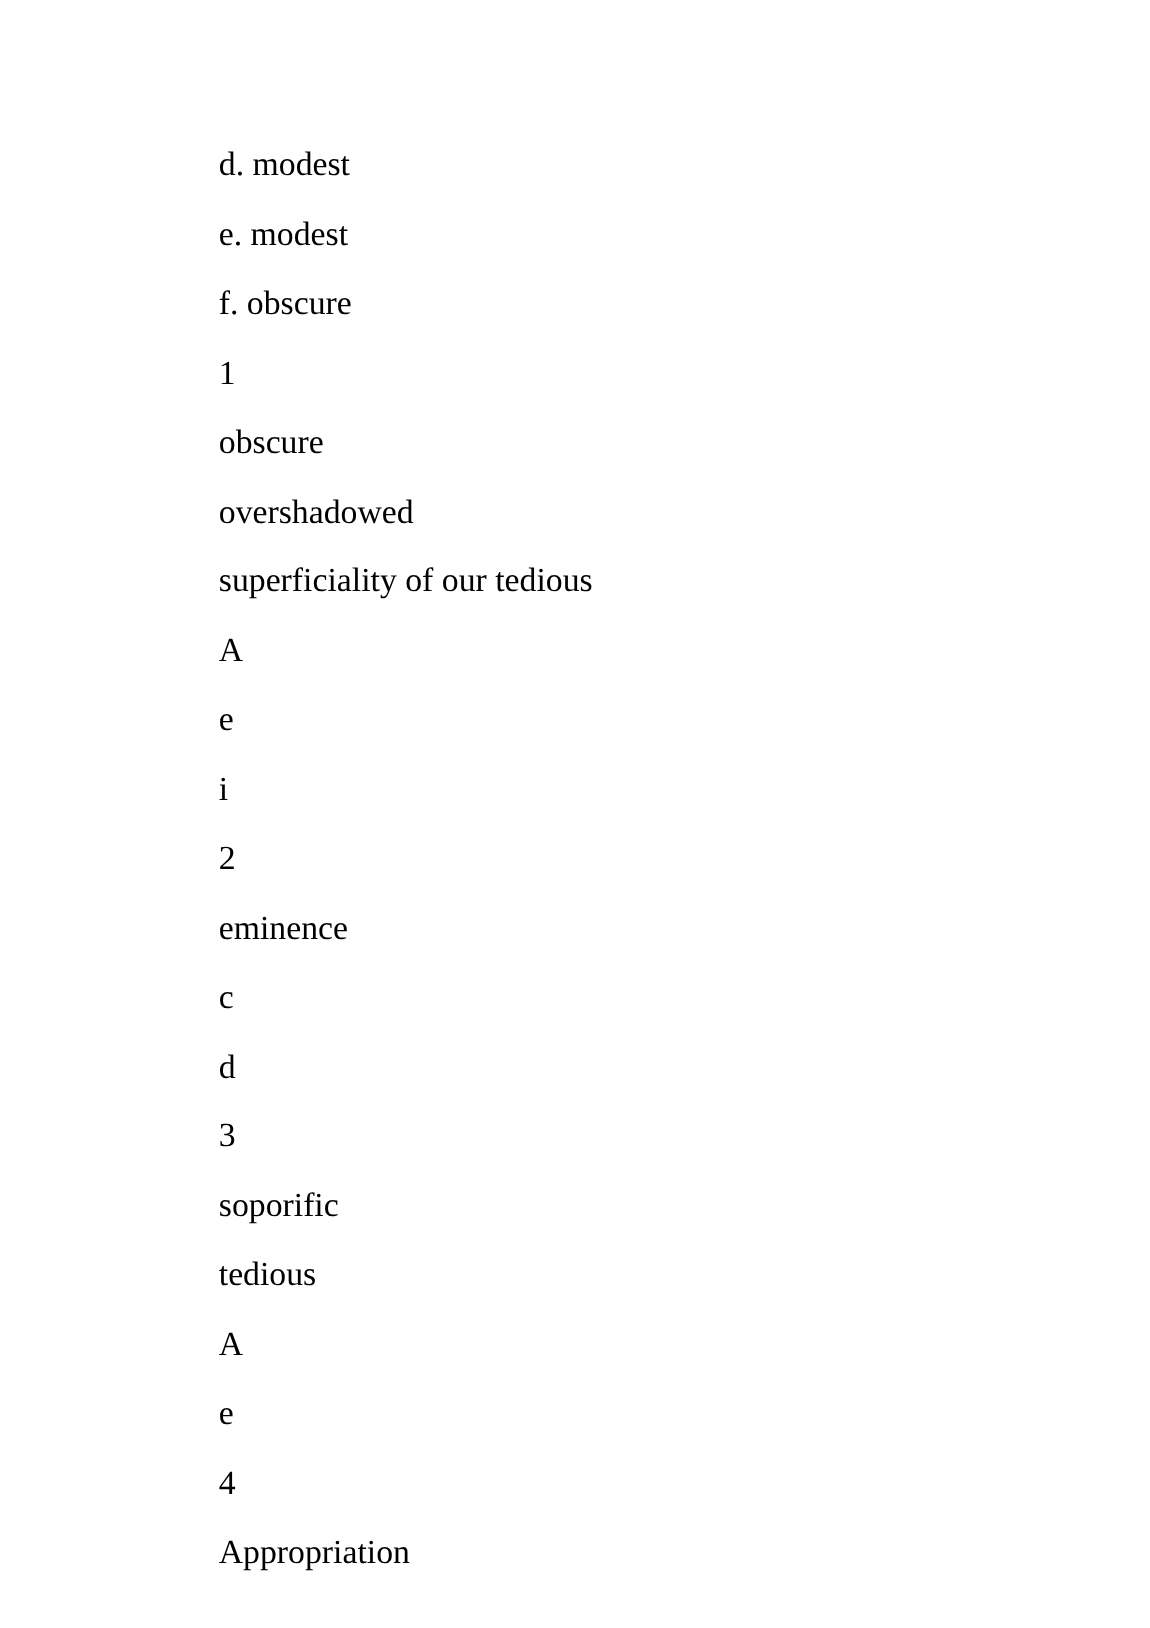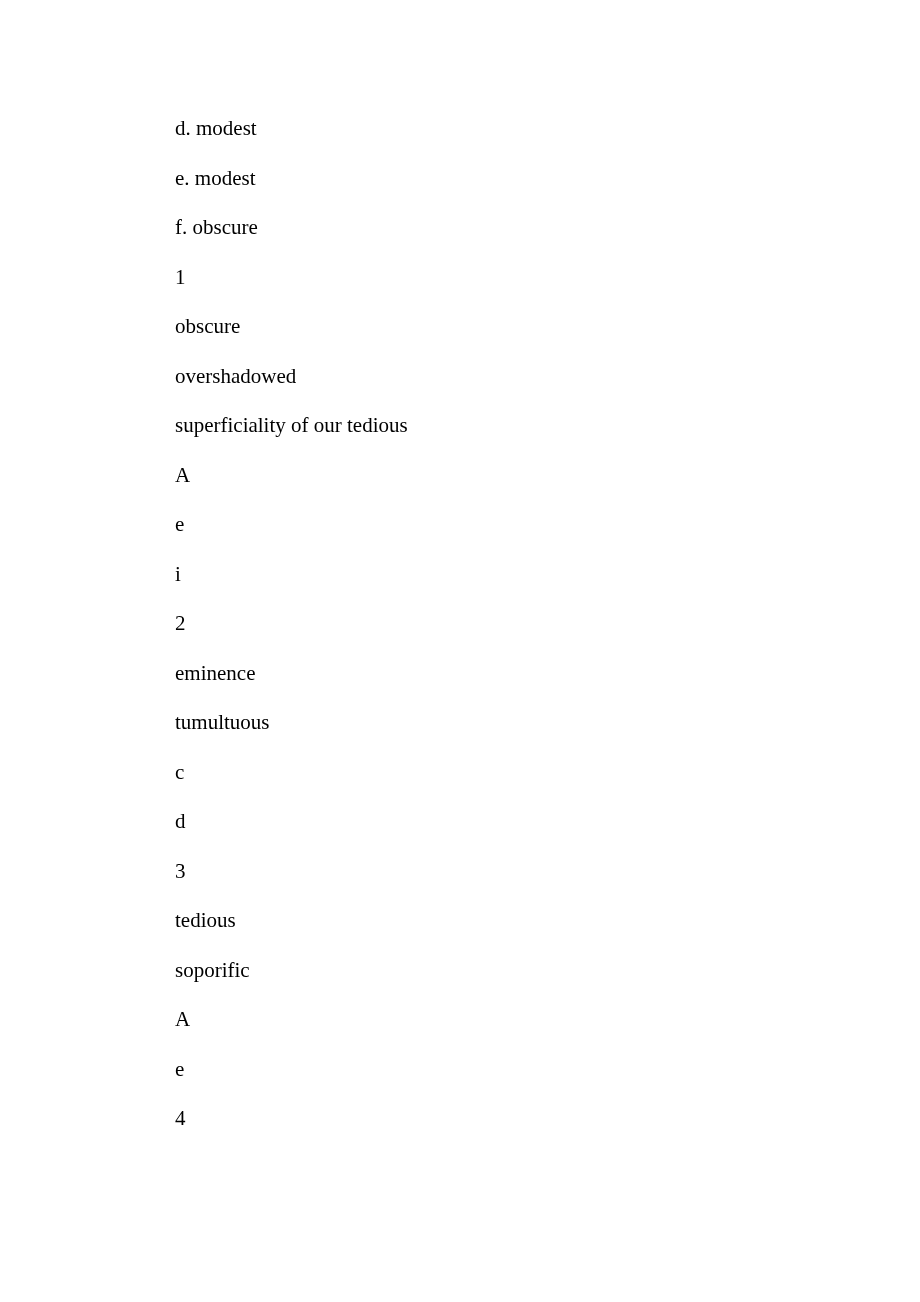--- a/index.html
+++ b/index.html
@@ -6,21 +6,21 @@
       margin: 0;
       padding: 0;
       background: #ffffff;
       width: 920px;
       height: 1302px;
       font-family: "SimSun", "NSimSun", serif;
       color: #000000;
     }
     .content {
       padding: 118px 0 0 175px;
-      font-size: 21px;
+      font-size: 27px;
       line-height: 1.0;
     }
     .line {
       margin-bottom: 28.5px;
       white-space: pre;
     }
   </style>
 </head>
 <body>
 
@@ -30,22 +30,22 @@
   <div class="line">f. obscure</div>
   <div class="line">1</div>
   <div class="line">obscure</div>
   <div class="line">overshadowed</div>
   <div class="line">superficiality of our tedious</div>
   <div class="line">A</div>
   <div class="line">e</div>
   <div class="line">i</div>
   <div class="line">2</div>
   <div class="line">eminence</div>
-  <div class="line">tumultuous</div>
   <div class="line">c</div>
   <div class="line">d</div>
   <div class="line">3</div>
+  <div class="line">soporific</div>
   <div class="line">tedious</div>
-  <div class="line">soporific</div>
   <div class="line">A</div>
   <div class="line">e</div>
   <div class="line">4</div>
+  <div class="line">Appropriation</div>
 </div>
 
 </body></html>

